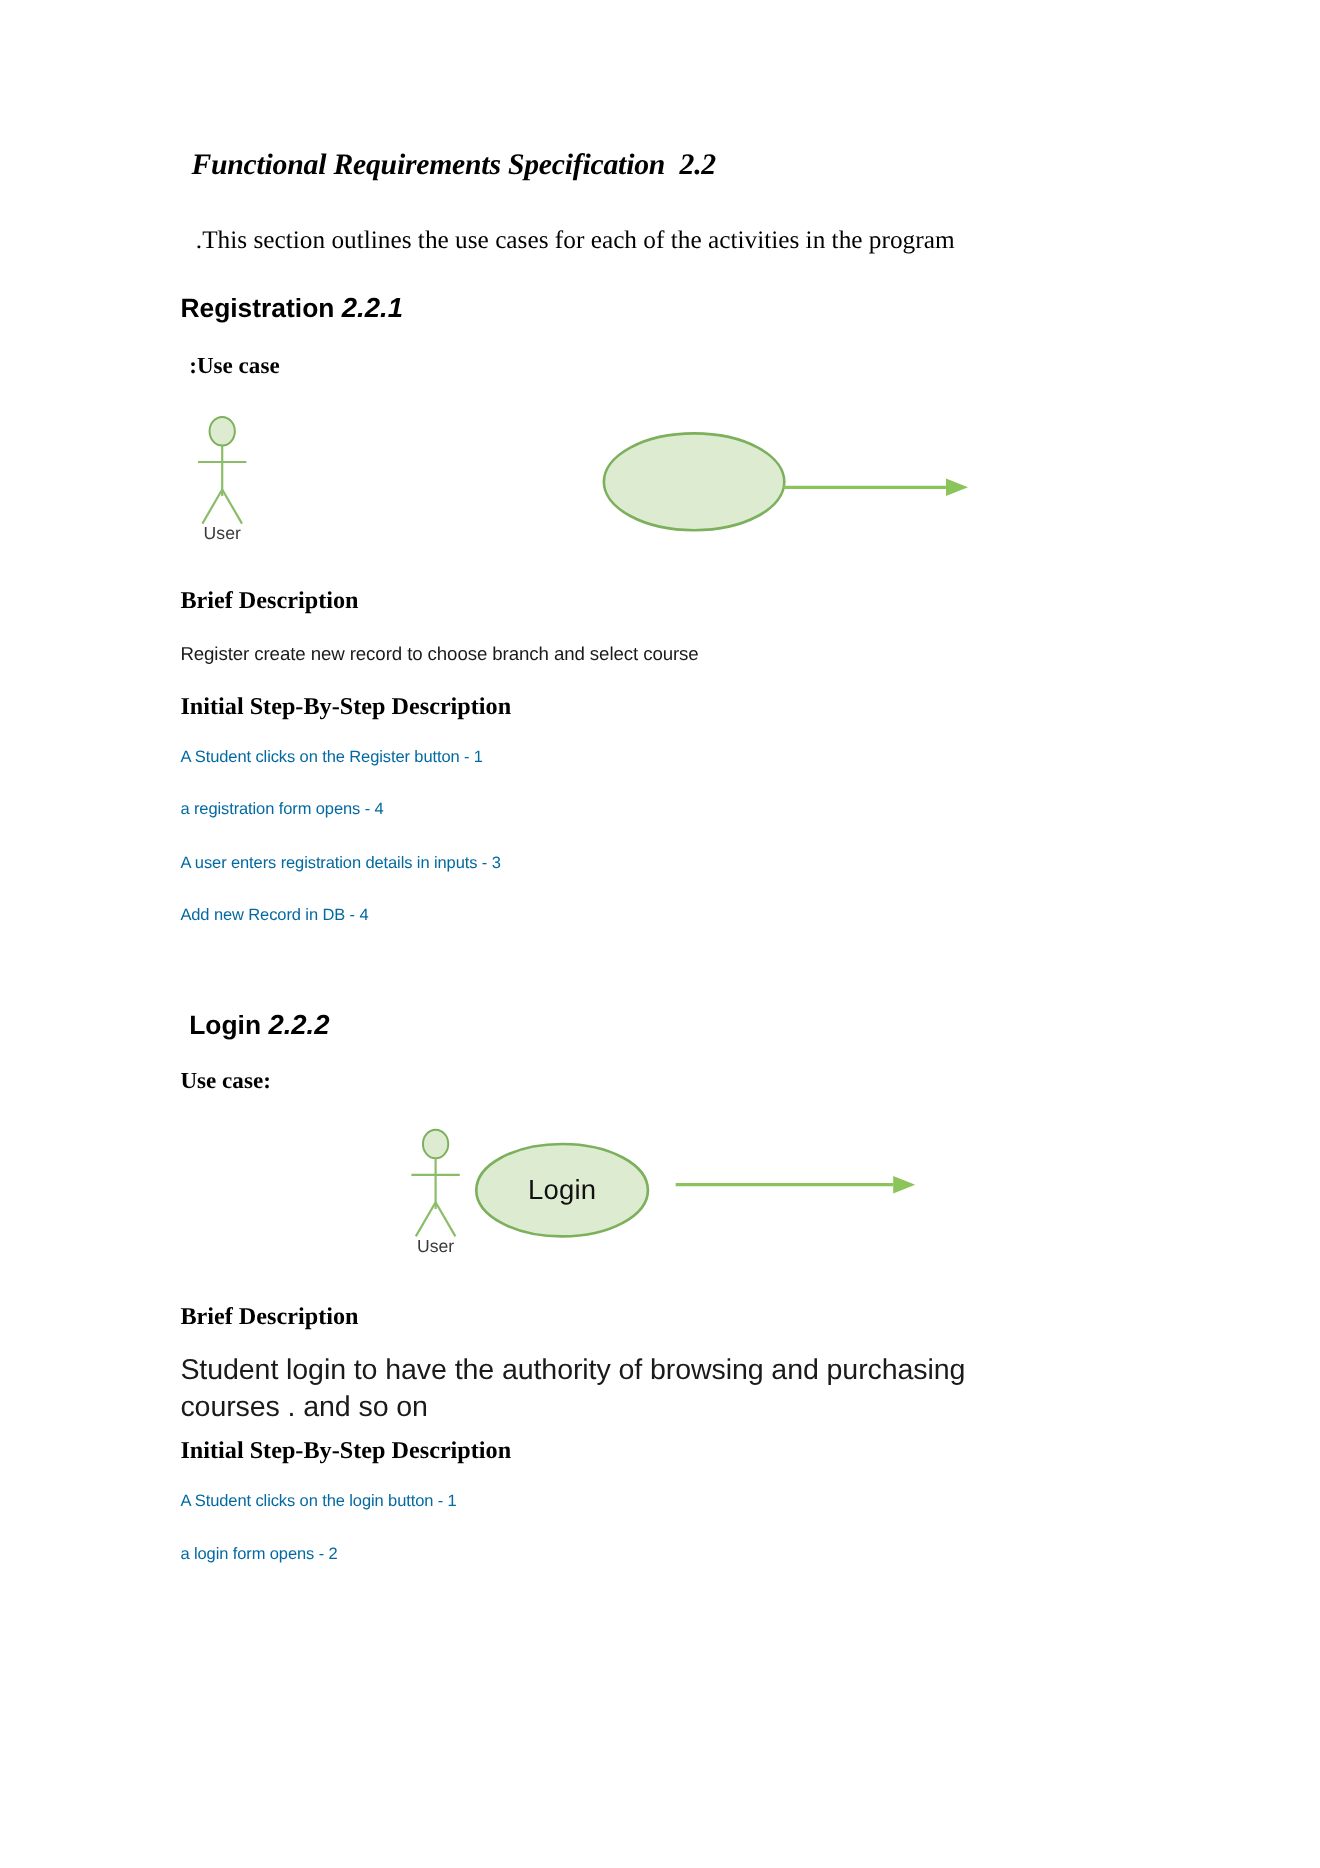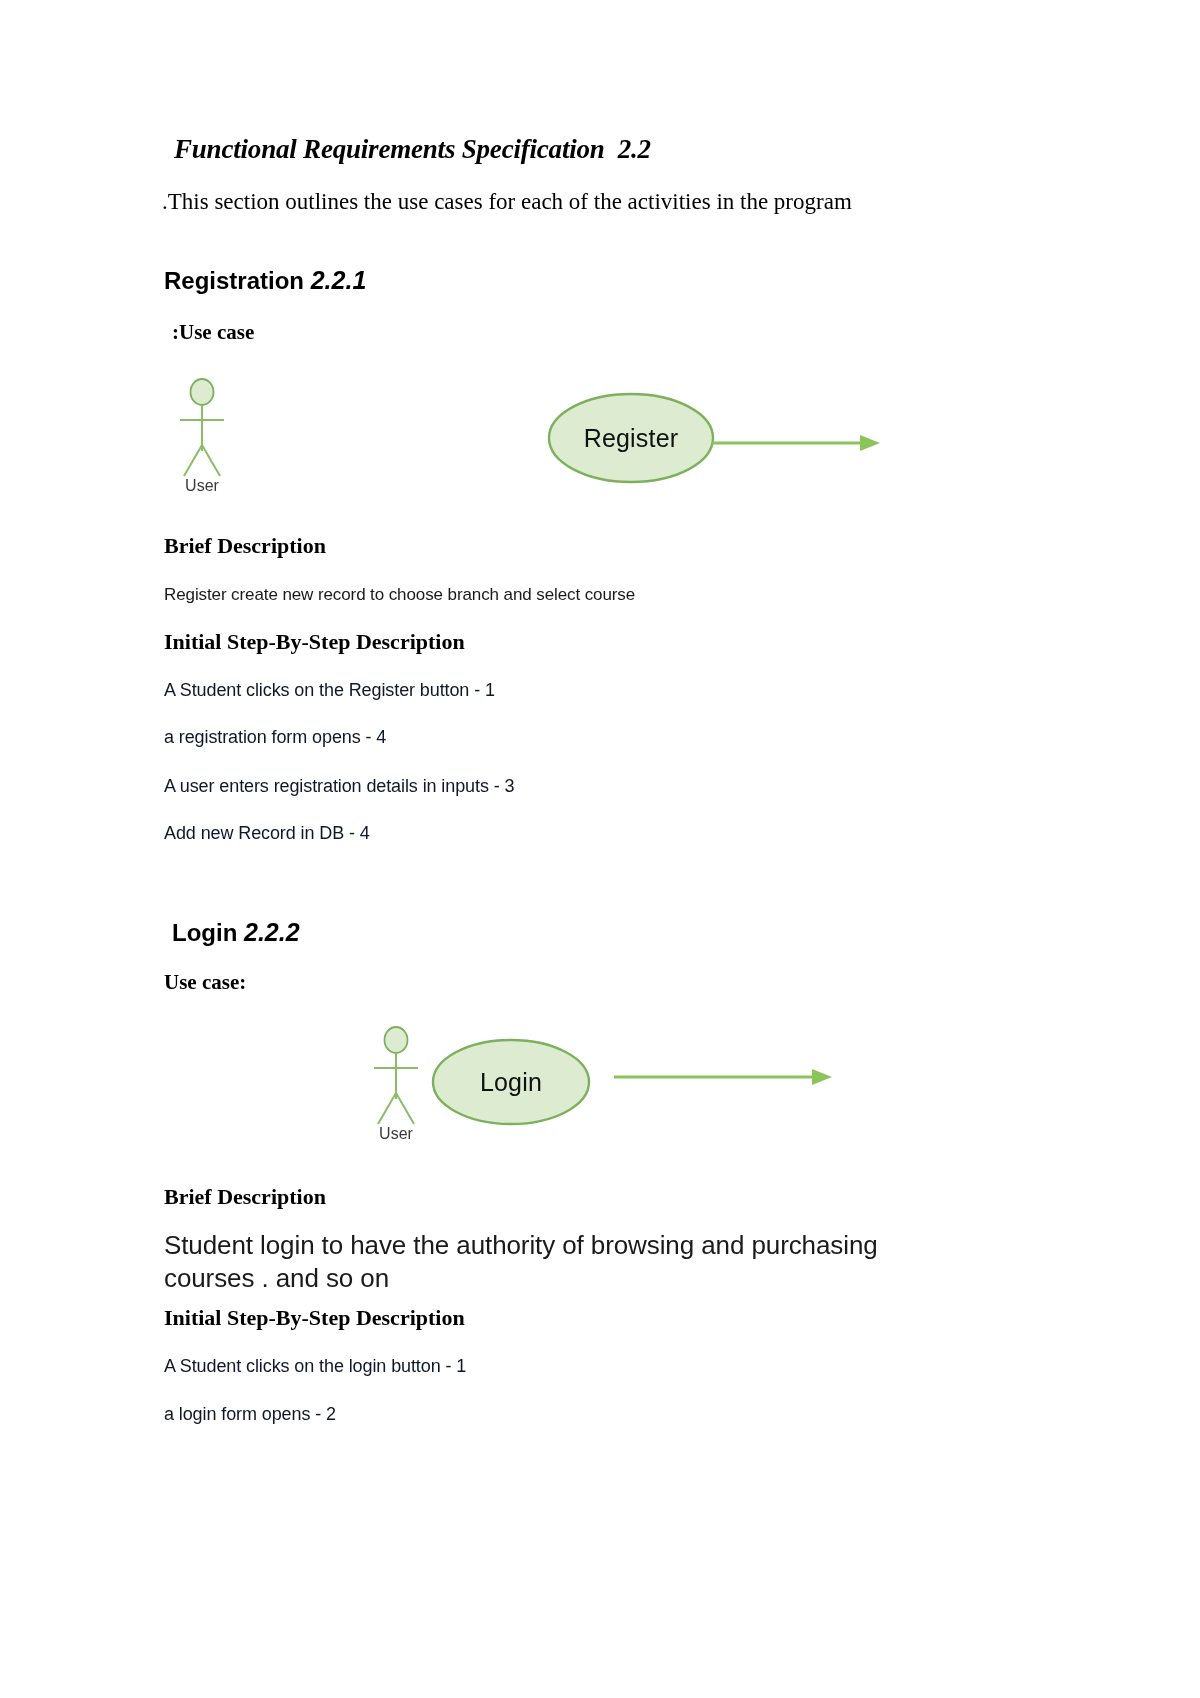--- a/index.html
+++ b/index.html
@@ -40,21 +40,21 @@
     letter-spacing: -0.2px;
     margin: 0;
     padding: 0;
     white-space: pre;
   }
 
   .intro-line {
     font-family: "Liberation Serif", serif;
     font-size: 23px;
     font-weight: normal;
-    margin: 0;
+    margin: 16px;
     white-space: pre;
   }
 
   .section-heading {
     font-family: "Liberation Sans", sans-serif;
     font-weight: bold;
     font-size: 24px;
     margin: 0;
     white-space: pre;
   }
@@ -96,23 +96,23 @@
     font-weight: normal;
     color: #1a1a1a;
     margin: 0;
     letter-spacing: -0.1px;
     line-height: 1.28;
     width: 760px;
   }
 
   .step-text {
     font-family: "Liberation Sans", sans-serif;
-    font-size: 18px;
-    font-weight: normal;
-    color: #0f172a;
+    font-size: 15px;
+    font-weight: normal;
+    color: #0369a1;
     margin: 0;
     white-space: pre;
     letter-spacing: -0.1px;
   }
 
   
   .at { position: absolute; }
 
   
   .uml { position: absolute; }
@@ -151,21 +151,20 @@
         <line x1="38" y1="30" x2="38" y2="76" stroke="#8bbd69" stroke-width="2"></line>
         <line x1="16" y1="45" x2="60" y2="45" stroke="#8bbd69" stroke-width="2"></line>
         <line x1="38" y1="70" x2="20" y2="101" stroke="#8bbd69" stroke-width="2"></line>
         <line x1="38" y1="70" x2="56" y2="101" stroke="#8bbd69" stroke-width="2"></line>
       </svg>
       <div class="actor-label" style="position:absolute; left:0px; top:107px; width:76px;">User</div>
 
       <svg width="170" height="100" style="position:absolute; left:382px; top:18px;" viewBox="0 0 170 100">
         <ellipse cx="85" cy="50" rx="82" ry="44" fill="#ddecd0" stroke="#7cb05c" stroke-width="2.4"></ellipse>
       </svg>
-      <div class="ellipse-label" style="position:absolute; left:382px; top:18px; width:170px; height:100px; display:flex; align-items:center; justify-content:center;">Register</div>
 
       <svg width="170" height="30" style="position:absolute; left:548px; top:58px;" viewBox="0 0 170 30">
         <line x1="0" y1="15" x2="148" y2="15" stroke="#8ac45a" stroke-width="3"></line>
         <polygon points="148,7 168,15 148,23" fill="#8ac45a"></polygon>
       </svg>
     </div>
 
     <h3 class="sub-heading at" style="left:-4px; top:533px;">Brief Description</h3>
 
     <p class="body-text at" style="left:-4px; top:585px;">Register create new record to choose branch and select course</p>

